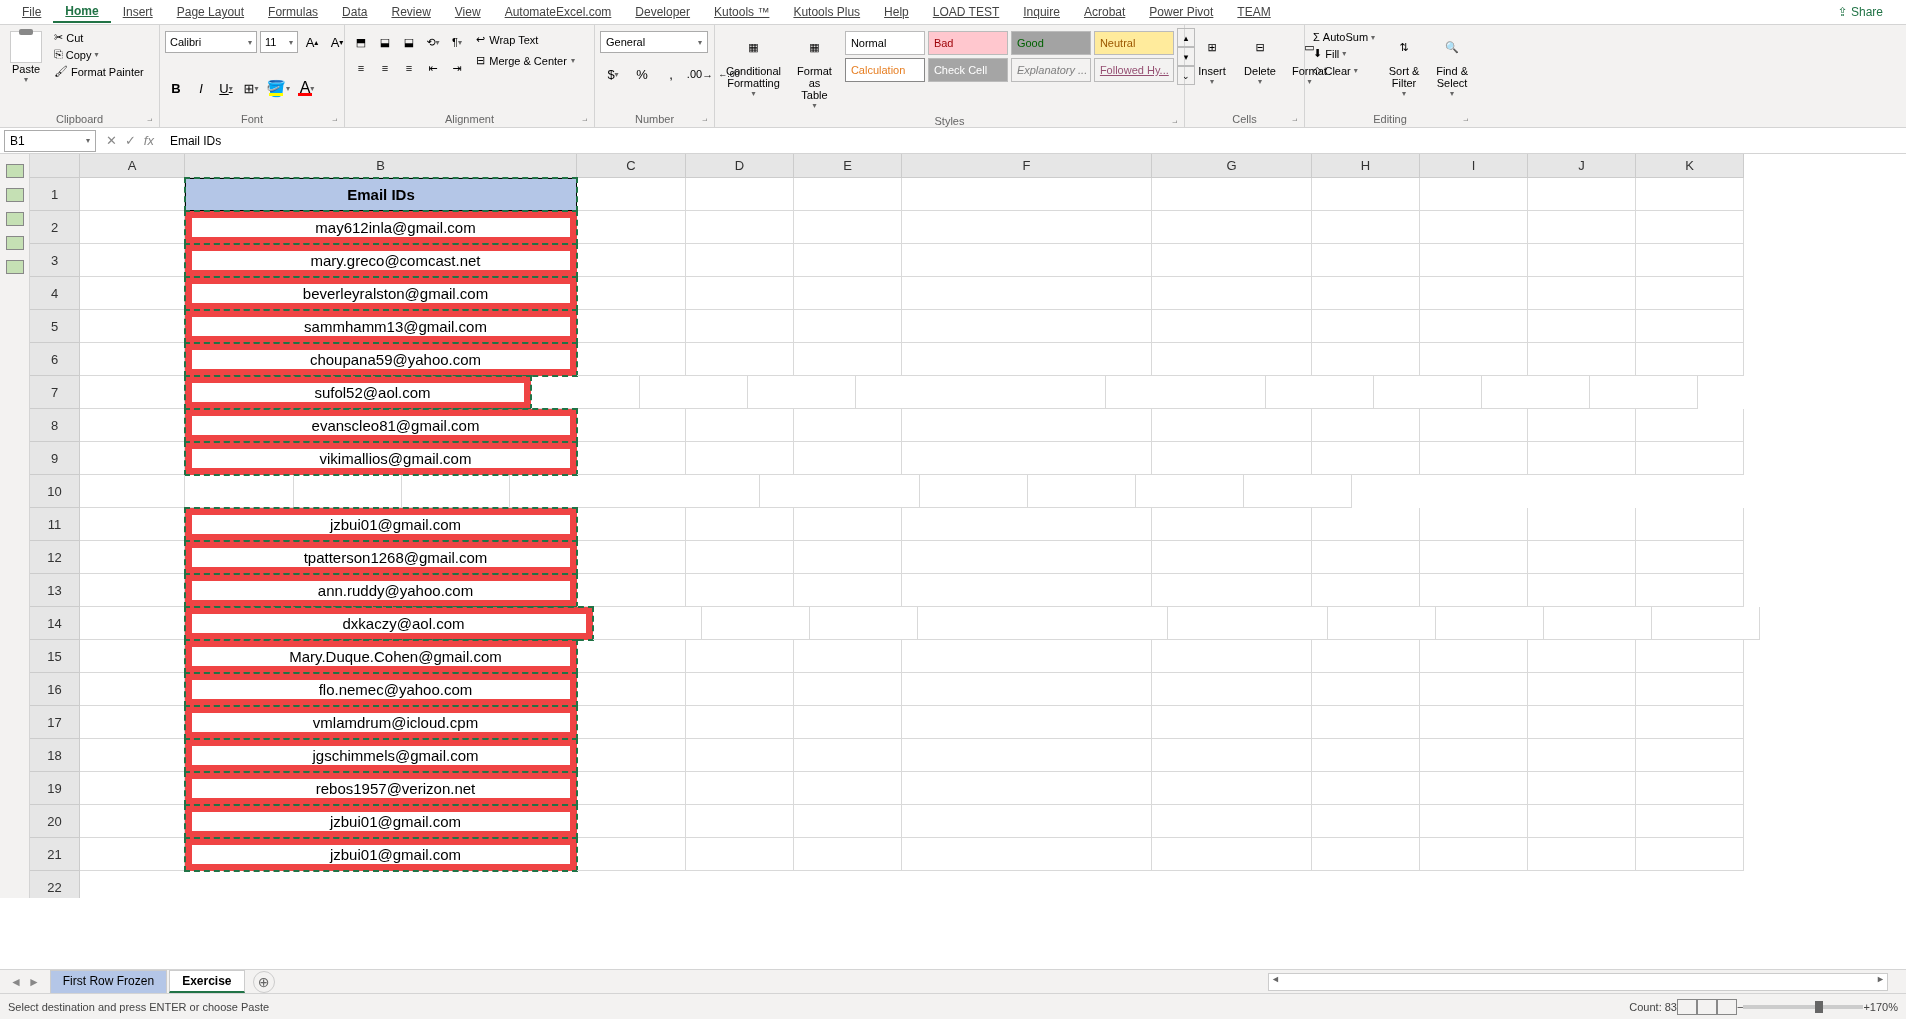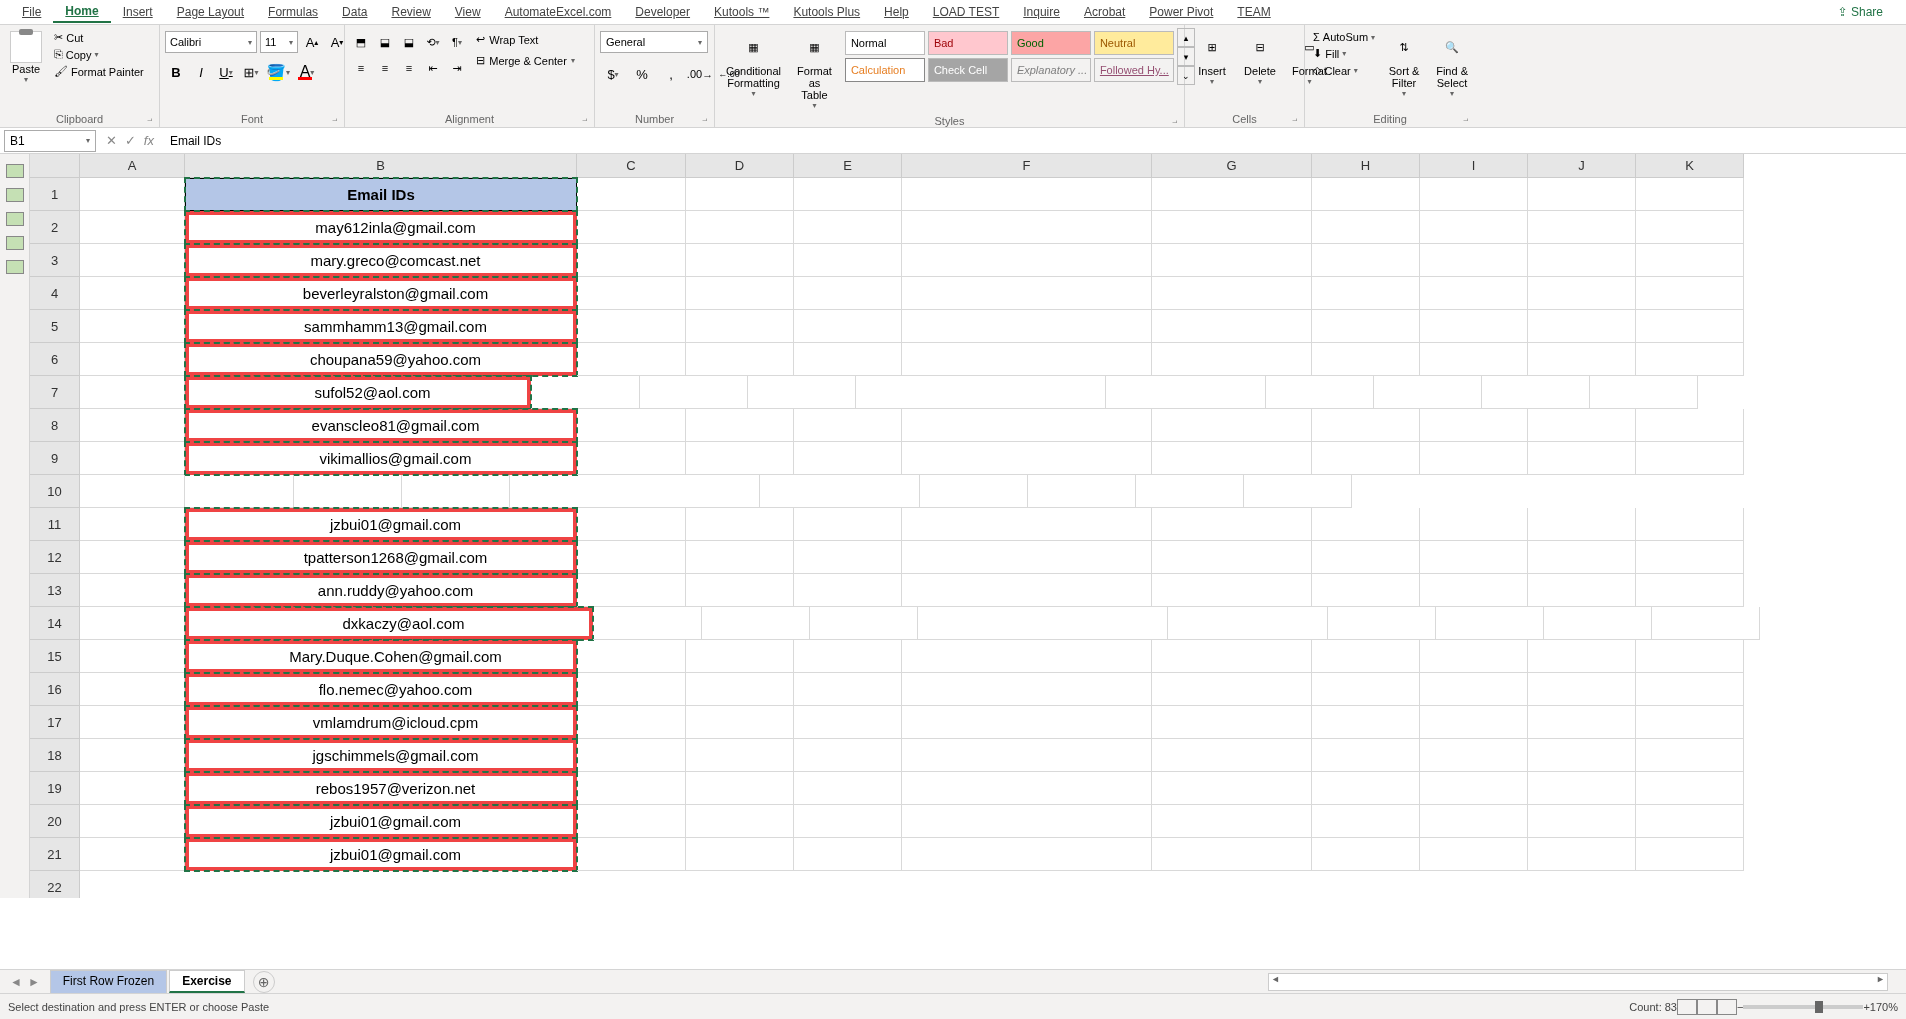--- a/index.html
+++ b/index.html
@@ -44,21 +44,21 @@
 .num-row { display: flex; gap: 3px; margin-top: 6px; }
 .num-btn { width: 26px; height: 22px; display: flex; align-items: center; justify-content: center; font-size: 13px; }
 
 .big-btn { display: flex; flex-direction: column; align-items: center; padding: 3px 6px; font-size: 11px; text-align: center; }
 .big-icon { width: 32px; height: 32px; margin-bottom: 2px; display: flex; align-items: center; justify-content: center; }
 
 .styles-gallery { display: grid; grid-template-columns: repeat(4, 80px); grid-template-rows: 24px 24px; gap: 3px; padding: 3px; }
 .style-cell { border: 1px solid #bbb; font-size: 11px; display: flex; align-items: center; padding: 0 5px; overflow: hidden; white-space: nowrap; }
 .style-normal { background: #fff; }
 .style-bad { background: #ffc7ce; color: #9c0006; }
-.style-good { background: #fca5a5; color: #006100; }
+.style-good { background: #a3a3a3; color: #006100; }
 .style-neutral { background: #ffeb9c; color: #9c5700; }
 .style-calc { background: #fff; color: #e67e22; border: 1px solid #888; }
 .style-check { background: #a5a5a5; color: #fff; }
 .style-explan { font-style: italic; color: #7f7f7f; }
 .style-hyper { color: #954f72; text-decoration: underline; }
 .style-scroll { display: flex; flex-direction: column; width: 18px; }
 .style-scroll div { flex: 1; border: 1px solid #bbb; display: flex; align-items: center; justify-content: center; font-size: 9px; }
 
 .edit-col { display: flex; flex-direction: column; gap: 2px; font-size: 11px; }
 .edit-item { display: flex; align-items: center; gap: 3px; padding: 1px 3px; }
@@ -75,21 +75,21 @@
 .col-headers { position: absolute; left: 80px; top: 0; display: flex; height: 24px; }
 .col-h { background: #e6e6e6; border-right: 1px solid #ccc; border-bottom: 1px solid #ccc; display: flex; align-items: center; justify-content: center; font-size: 13px; color: #333; }
 .row-headers { position: absolute; left: 30px; top: 24px; width: 50px; }
 .row-h { height: 33px; background: #e6e6e6; border-right: 1px solid #ccc; border-bottom: 1px solid #ccc; display: flex; align-items: center; justify-content: center; font-size: 13px; color: #333; }
 .left-gutter { position: absolute; left: 0; top: 0; width: 30px; height: 100%; background: #f3f2f1; border-right: 1px solid #d4d4d4; display: flex; flex-direction: column; align-items: center; gap: 10px; padding-top: 10px; }
 .gutter-icon { width: 18px; height: 14px; background: #c5e0b4; border: 1px solid #888; }
 
 .cells { position: absolute; left: 80px; top: 24px; }
 .cell-row { display: flex; height: 33px; }
 .cell { border-right: 1px solid #d9d9d9; border-bottom: 1px solid #d9d9d9; display: flex; align-items: center; justify-content: center; font-size: 15px; padding: 0 6px; }
-.data-cell { border: 4px solid #ef4444; padding-left: 35px; }
+.data-cell { border: 7px solid #ef4444; padding-left: 35px; }
 .header-cell { background: #b4c6e7; font-weight: bold; border: 1px solid #000; }
 .marching { outline: 2px dashed #217346; outline-offset: -1px; }
 
 
 .sheet-bar { position: absolute; bottom: 26px; left: 0; right: 0; height: 24px; background: #f3f2f1; border-top: 1px solid #d4d4d4; display: flex; align-items: center; }
 .sheet-nav { display: flex; gap: 6px; padding: 0 10px; color: #888; font-size: 12px; }
 .sheet-tabs { display: flex; }
 .sheet-tab { padding: 3px 12px; font-size: 12px; border: 1px solid #ccc; border-bottom: none; background: #fff; margin-right: 2px; }
 .sheet-tab.inactive { background: #b4c6e7; }
 .sheet-tab.active { border-bottom: 2px solid #217346; font-weight: 600; }
@@ -156,21 +156,21 @@
         <div class="clip-item">
             <span>🖌</span>
             <span>Format Painter</span>
           </div>
       </div>
     </div>
     <div class="ribbon-group-label">Clipboard</div>
   </div>
 
   <div class="ribbon-group" style="width:185px">
-    <div class="ribbon-group-content" style="flex-direction:column;gap:4px;padding-top:3px">
+    <div class="ribbon-group-content" style="flex-direction:column;gap:20px;padding-top:3px">
       <div class="font-row">
         <div class="font-name">
             <span>Calibri</span>
             <span class="caret">▾</span>
           </div>
         <div class="font-size">
             <span>11</span>
             <span class="caret">▾</span>
           </div>
         <div class="font-btn">A<sup style="font-size:8px">▴</sup></div>

